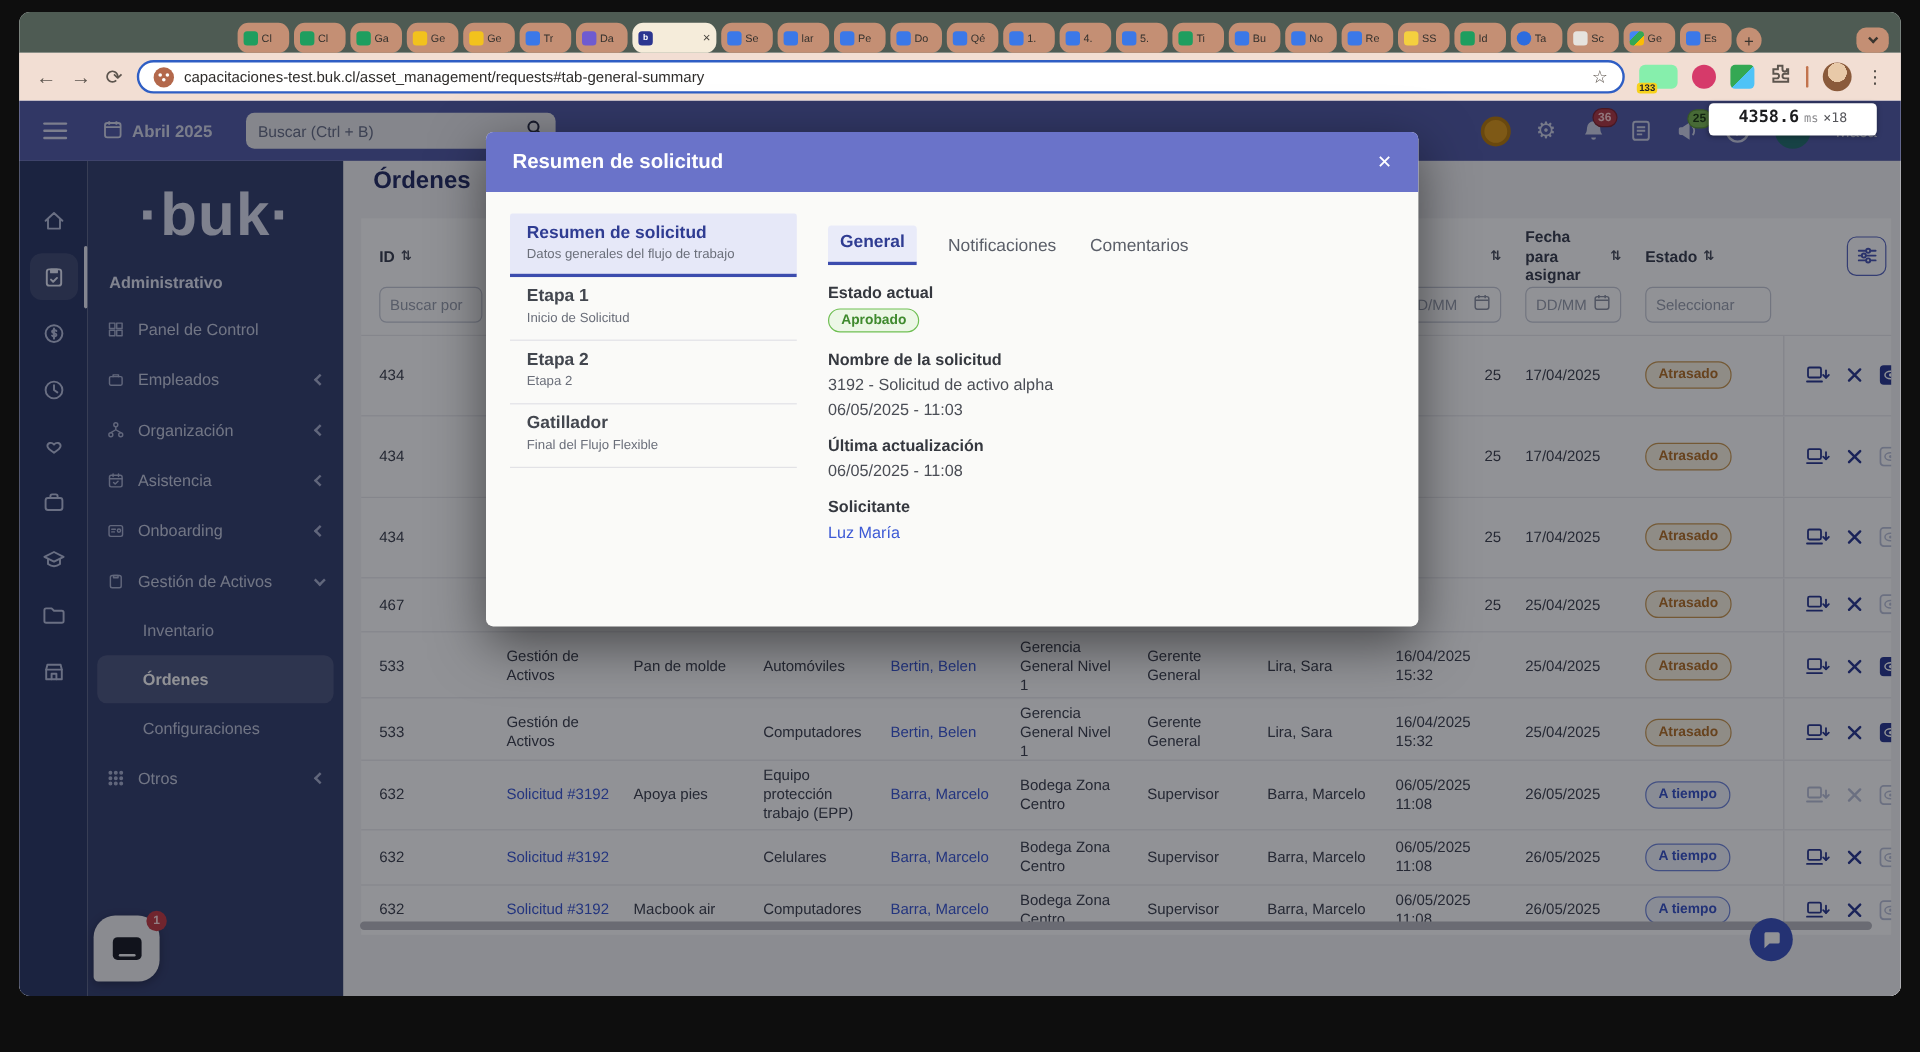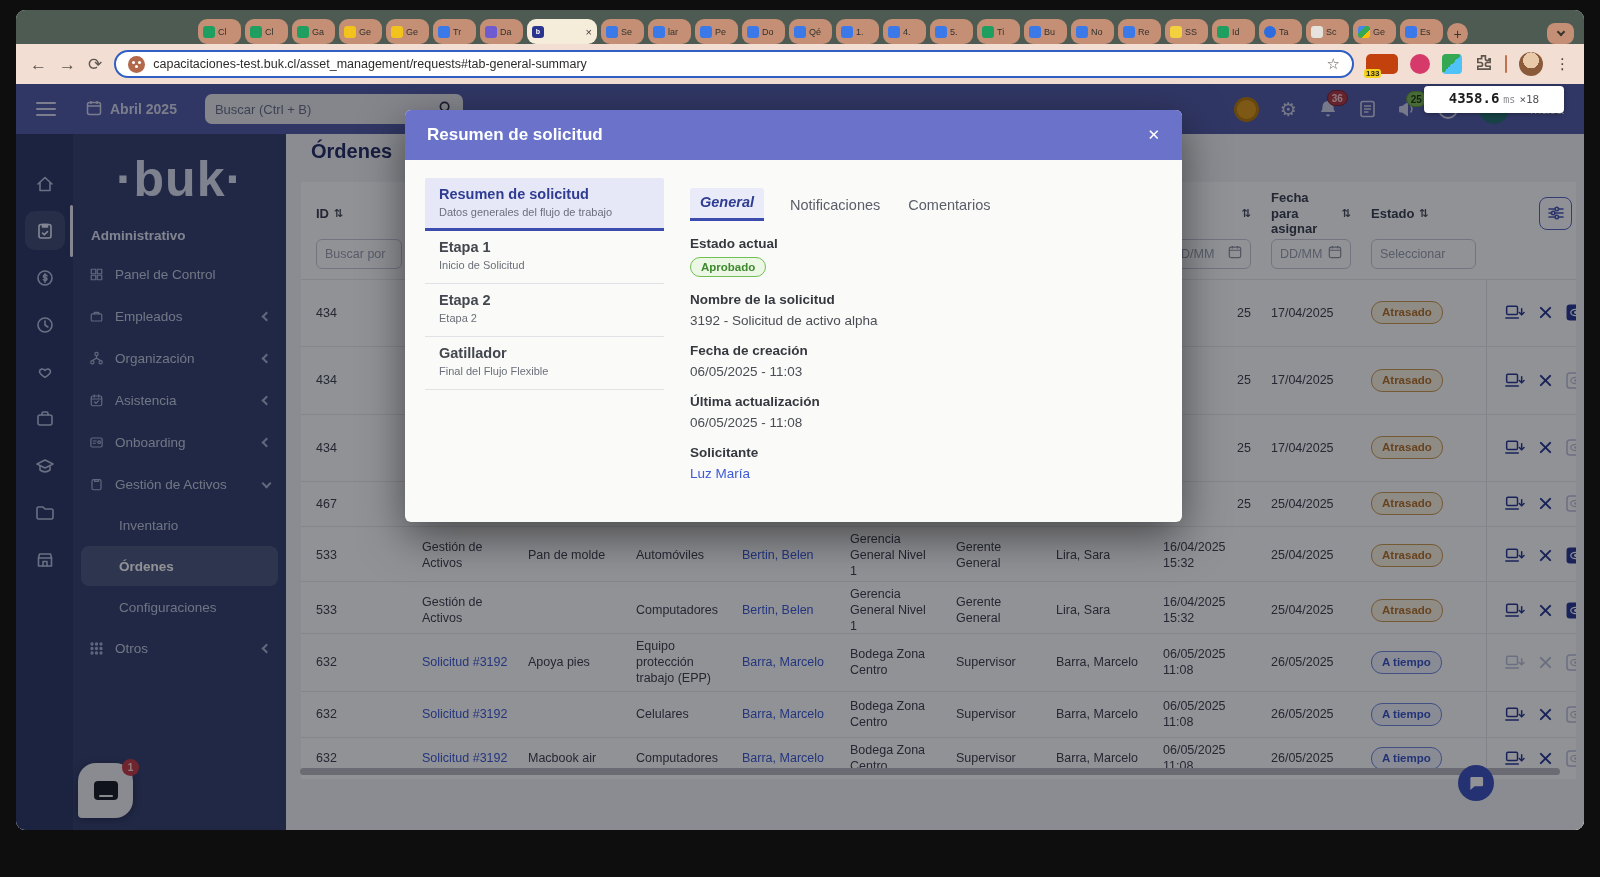--- a/index.html
+++ b/index.html
@@ -25,21 +25,21 @@
   
   .toolbar{height:40px;background:#f2ded3;display:flex;align-items:center;padding:0 14px;gap:12px;}
   .navic{font-size:17px;color:#5d554e;cursor:pointer;line-height:1;}
   .urlbar{flex:1;height:28px;background:#fff;border:2px solid #2f5ec4;border-radius:15px;display:flex;align-items:center;padding:0 12px;gap:8px;}
   .sitechip{width:17px;height:17px;border-radius:50%;background:#b3684b;position:relative;flex:0 0 auto;}
   .sitechip::after{content:"";position:absolute;left:4px;top:5px;width:3px;height:3px;background:#fff;border-radius:50%;box-shadow:6px 0 0 #fff,3px 4px 0 #fff;}
   .url{font-size:12.5px;color:#2e2c2a;white-space:nowrap;overflow:hidden;flex:1;}
   .star{font-size:15px;color:#5d554e;cursor:pointer;}
   .exts{display:flex;align-items:center;gap:12px;}
   .ext{position:relative;width:20px;height:20px;cursor:pointer;}
-  .ext1{background:#c2410c;border-radius:5px;padding-left:32px;}
+  .ext1{background:#86efac;border-radius:5px;padding-left:32px;}
   .ext1 .bdg{position:absolute;left:-2px;bottom:-4px;background:#f7d21b;color:#23252b;font-size:8px;font-weight:bold;padding:0 2px;border-radius:3px;}
   .ext2{background:#d63a6a;border-radius:50%;}
   .ext3{background:linear-gradient(135deg,#34a853 50%,#4fc3f7 50%);border-radius:4px;}
   .sep{width:2px;height:18px;background:#c2734d;border-radius:1px;}
   .chravatar{width:24px;height:24px;border-radius:50%;background:radial-gradient(circle at 50% 35%,#e8c9a8 0 40%,#8a5a3b 41% 100%);cursor:pointer;}
   .dots{font-size:15px;color:#4a443f;cursor:pointer;}
 
   
   .perf{position:absolute;left:1424px;top:86px;min-width:140px;height:27px;background:#fff;border-radius:4px;box-shadow:0 1px 4px rgba(0,0,0,.35);display:flex;align-items:baseline;justify-content:center;gap:4px;z-index:99;font-family:"DejaVu Sans Mono",monospace;padding:4px 8px;}
   .perf b{font-size:14px;color:#1d1d1f;}
@@ -129,21 +129,21 @@
   .mbody{display:flex;padding:18px 24px 0 20px;gap:26px;}
   .mnav{width:239px;flex:0 0 auto;}
   .mnav-item{padding:8px 14px 9px;border-bottom:1px solid #e2e2e6;min-height:53px;cursor:pointer;}
   .mnav-item .t{font-size:14.5px;font-weight:bold;color:#43474f;}
   .mnav-item .s{font-size:11px;color:#6b6f7a;margin-top:4px;}
   .mnav-item.active{background:#e6e8f8;border-bottom:3px solid #3c4cae;border-radius:2px 2px 0 0;}
   .mnav-item.active .t{color:#2f3c92;}
   .mcontent{flex:1;padding-top:10px;}
   .mtabs{display:flex;gap:24px;align-items:flex-end;}
   .mtab{font-size:14.5px;color:#5a5e68;padding:6px 2px 8px;cursor:pointer;}
-  .mtab.active{color:#2f3c92;font-weight:bold;background:#e9ebf9;padding:6px 10px 8px;border-bottom:3px solid #3c4cae;border-radius:3px 3px 0 0;font-style:italic;}
+  .mtab.active{color:#2f3c92;font-weight:bold;background:#e9ebf9;padding:6px 10px 8px;border-bottom:3px solid #3c4cae;border-radius:3px 3px 0 0;}
   .flabel{font-weight:bold;font-size:13.5px;color:#35383f;margin-top:15px;}
   .fvalue{font-size:13.5px;color:#4a4d55;margin-top:6px;}
 </style>
 </head>
 <body>
 
 <div class="screen">
   <div class="browser">
 
     <div class="tabstrip">
@@ -945,21 +945,20 @@
             <div class="mtabs" id="mtabs">
                 <div class="mtab active">General</div>
                 <div class="mtab">Notificaciones</div>
                 <div class="mtab">Comentarios</div>
               </div>
             <div id="mfields">
                 <div class="flabel">Estado actual</div>
                 <div class="fvalue"><span class="badge green">Aprobado</span></div>
                 <div class="flabel">Nombre de la solicitud</div>
                 <div class="fvalue">3192 - Solicitud de activo alpha</div>
-                <div class="flabel">Fecha de creación</div>
                 <div class="fvalue">06/05/2025 - 11:03</div>
                 <div class="flabel">Última actualización</div>
                 <div class="fvalue">06/05/2025 - 11:08</div>
                 <div class="flabel">Solicitante</div>
                 <div class="fvalue"><span class="link">Luz María</span></div>
               </div>
           </div>
         </div>
       </div>
 

